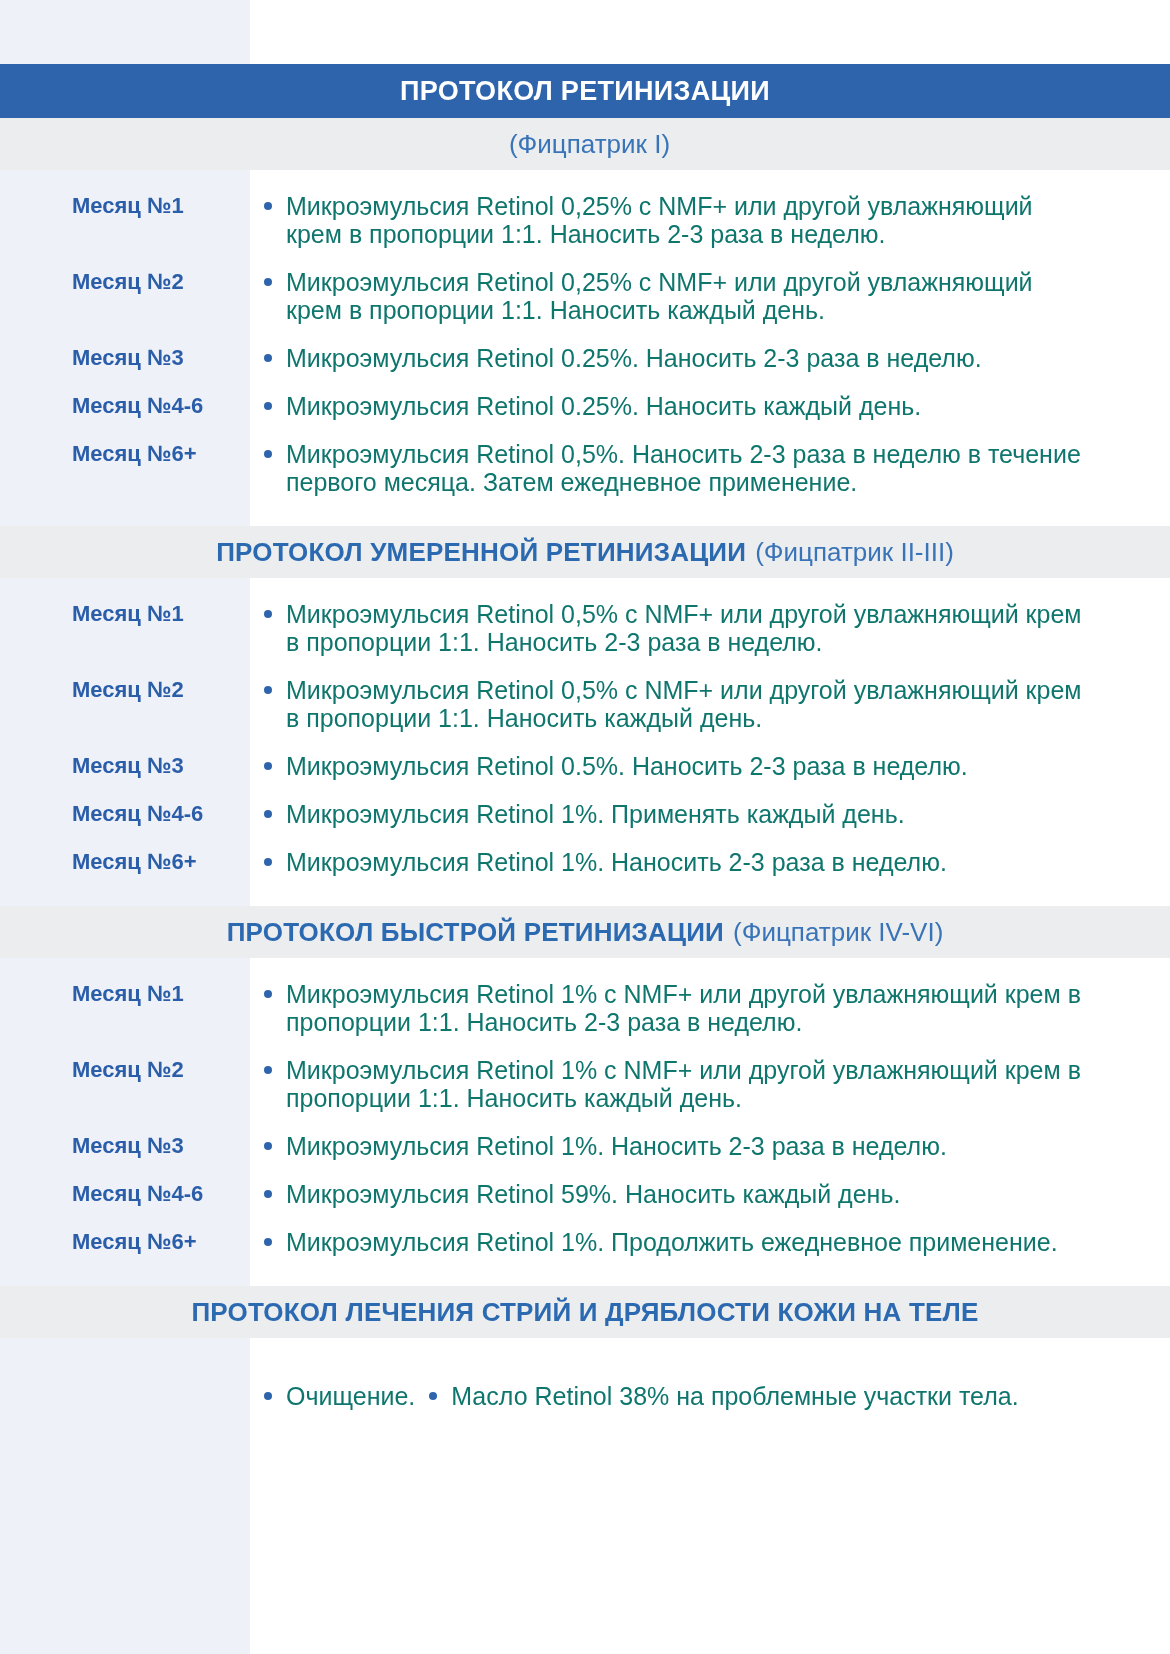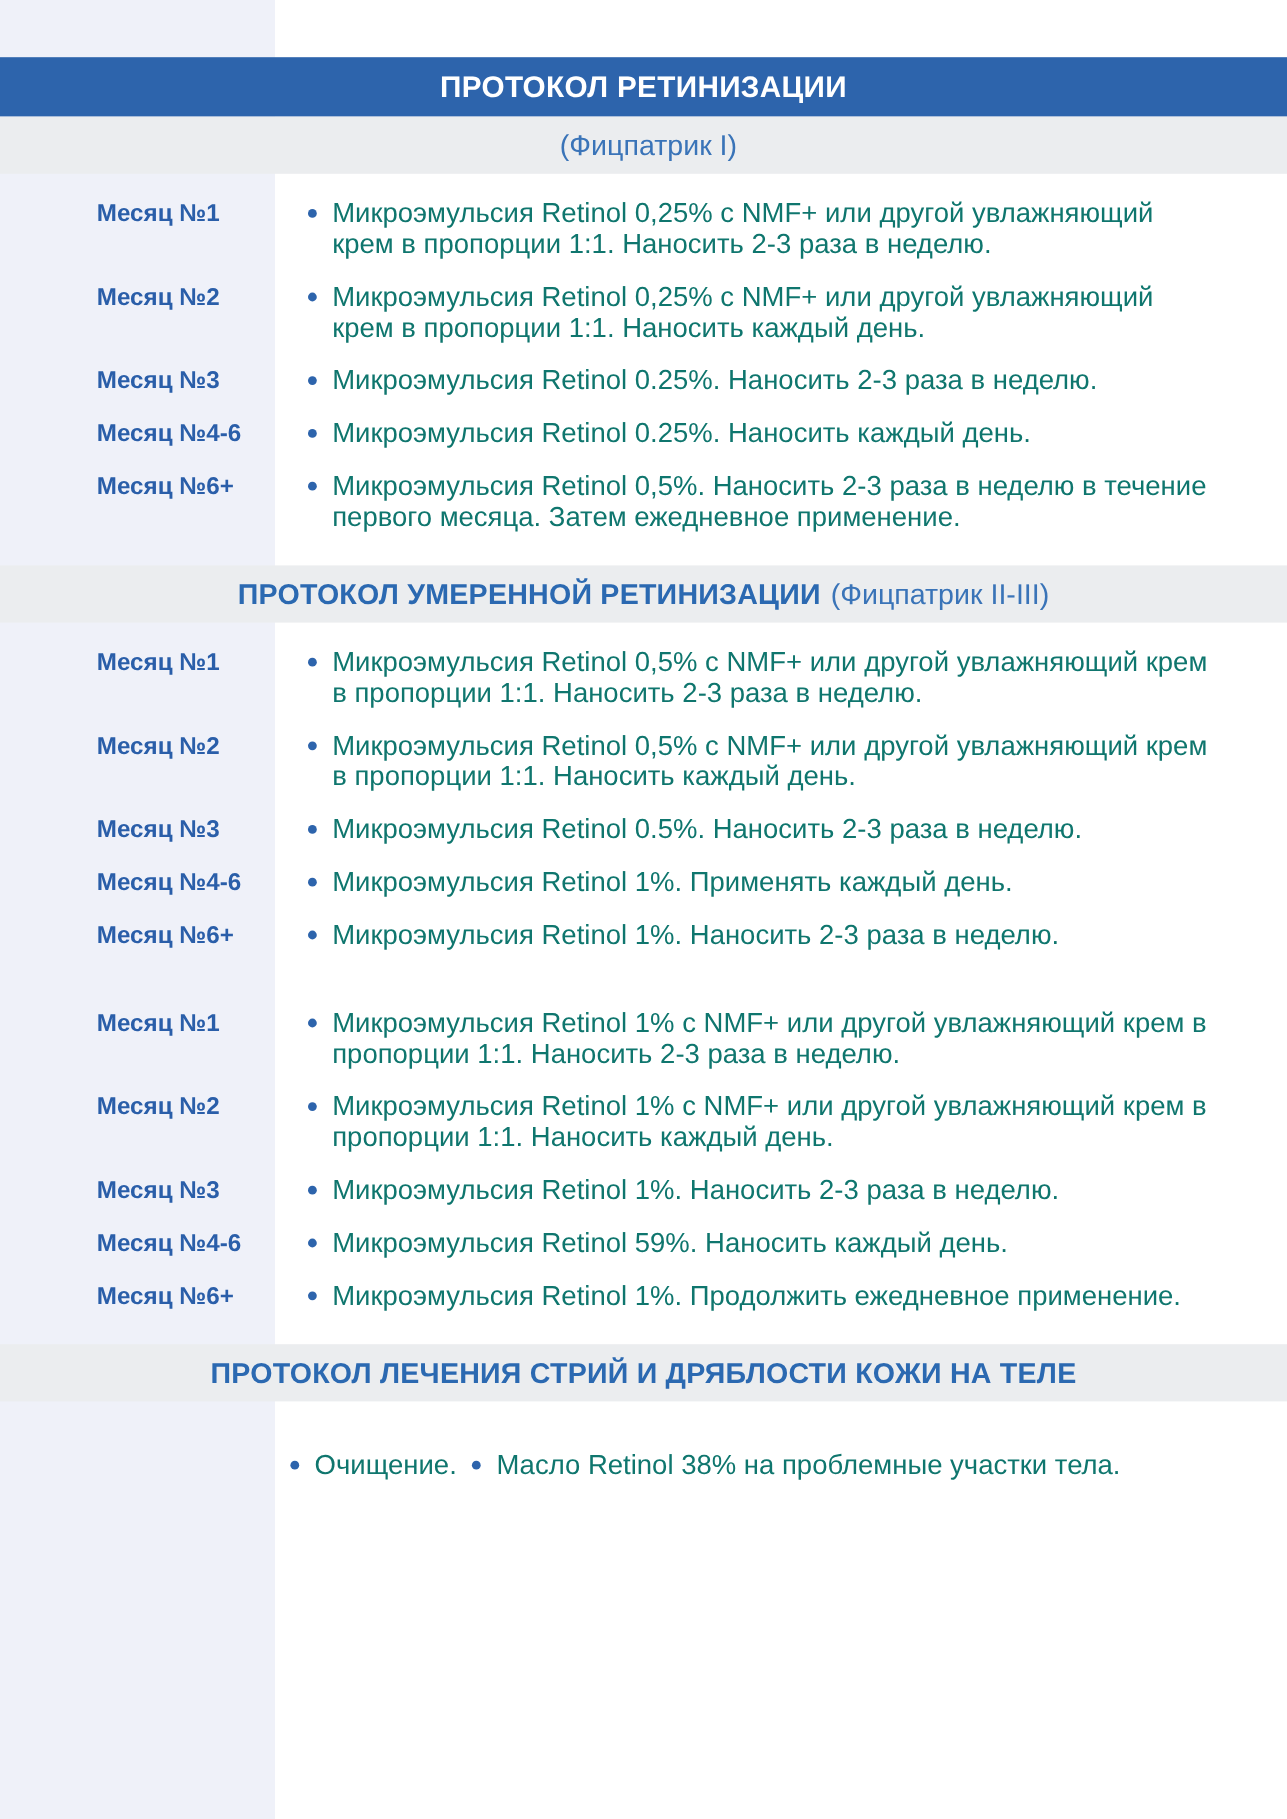--- a/index.html
+++ b/index.html
@@ -9,21 +9,21 @@
     width:1170px;height:1654px;
     background:#ffffff;
     overflow:hidden;
     font-family:"Liberation Sans", sans-serif;
   }
   .left-col{
     position:absolute;left:0;top:0;
     width:250px;height:1654px;
     background:#eff1f9;
   }
-  .content{position:relative;z-index:1;}
+  .content{position:relative;z-index:1;margin-top:12px;}
   .top-gap{height:52px;}
   .main-bar{
     height:54px;
     background:#2d64ac;
     display:flex;align-items:center;justify-content:center;
   }
   .main-bar-title{
     color:#ffffff;font-size:27px;font-weight:bold;letter-spacing:0.3px;
   }
   .section-bar{
@@ -33,21 +33,21 @@
     white-space:nowrap;
   }
   .section-title{
     color:#2b69b1;font-size:26px;font-weight:bold;letter-spacing:0.2px;
   }
   .section-note{
     color:#3a74b8;font-size:26px;font-weight:normal;margin-left:9px;
   }
   .rows{
     display:flex;flex-direction:column;
-    padding:22px 0 30px 16px;
+    padding:22px 0 30px 0;
     row-gap:20px;
   }
   .row{display:flex;align-items:flex-start;}
   .row-label{
     flex:0 0 250px;box-sizing:border-box;
     padding-left:72px;padding-top:1px;
     color:#2a5ea9;font-size:22px;font-weight:bold;
   }
   .bullet{
     display:flex;align-items:flex-start;
@@ -156,20 +156,24 @@
       </div>
       <div class="row">
         <div class="row-label">Месяц №6+</div>
         <div class="bullet">
           <span class="dot"></span>
           <span class="btext">Микроэмульсия Retinol 1%. Наносить 2-3 раза в неделю.</span>
         </div>
       </div>
     </div>
 
+    <div class="section-bar">
+      <span class="section-title">ПРОТОКОЛ БЫСТРОЙ РЕТИНИЗАЦИИ</span>
+      <span class="section-note">(Фицпатрик IV-VI)</span>
+    </div>
     <div class="rows">
       <div class="row">
         <div class="row-label">Месяц №1</div>
         <div class="bullet">
           <span class="dot"></span>
           <span class="btext">Микроэмульсия Retinol 1% с NMF+ или другой увлажняющий крем в пропорции 1:1. Наносить 2-3 раза в неделю.</span>
         </div>
       </div>
       <div class="row">
         <div class="row-label">Месяц №2</div>

